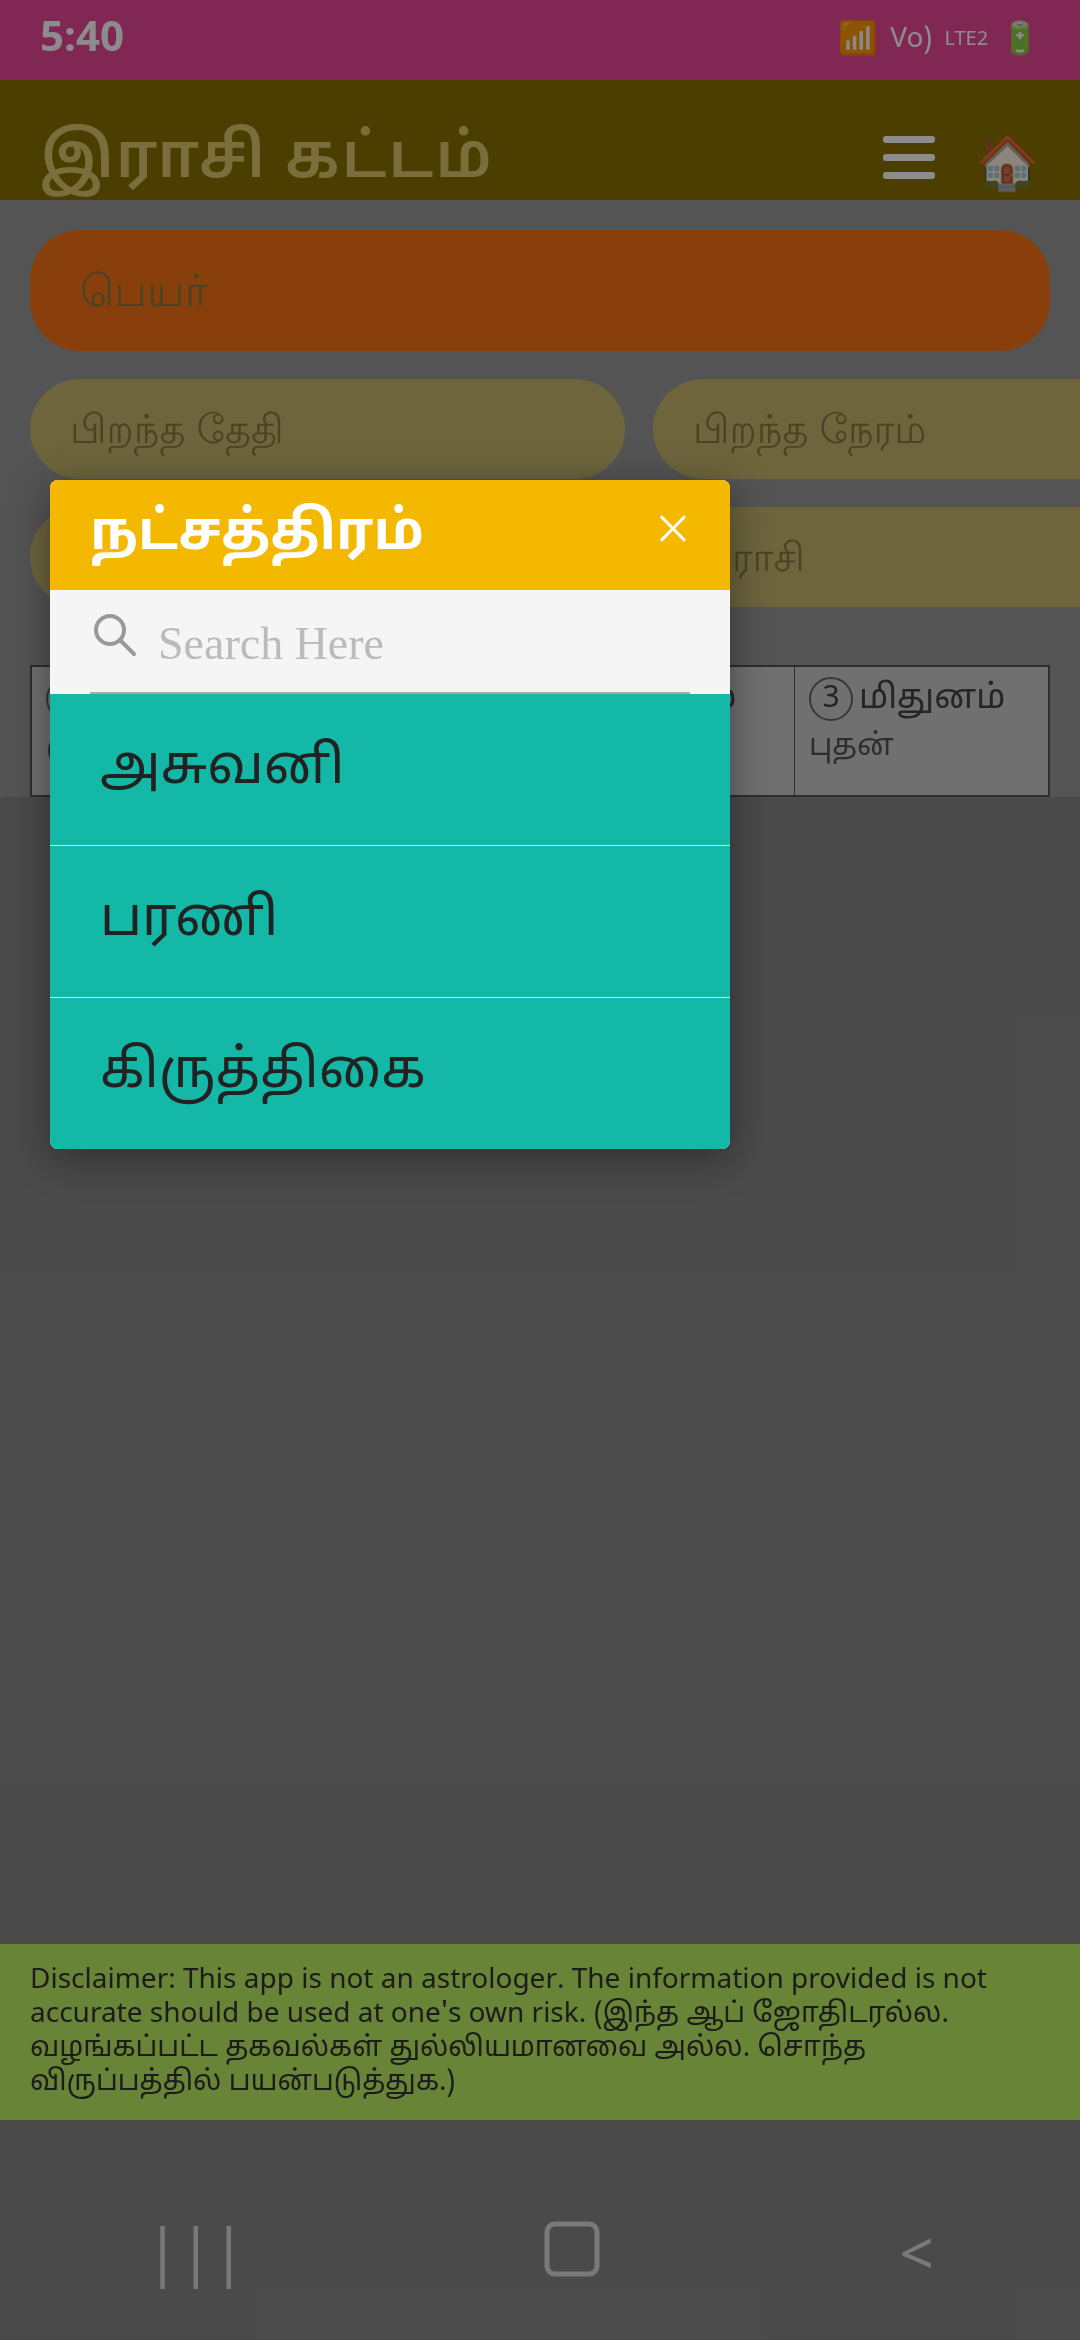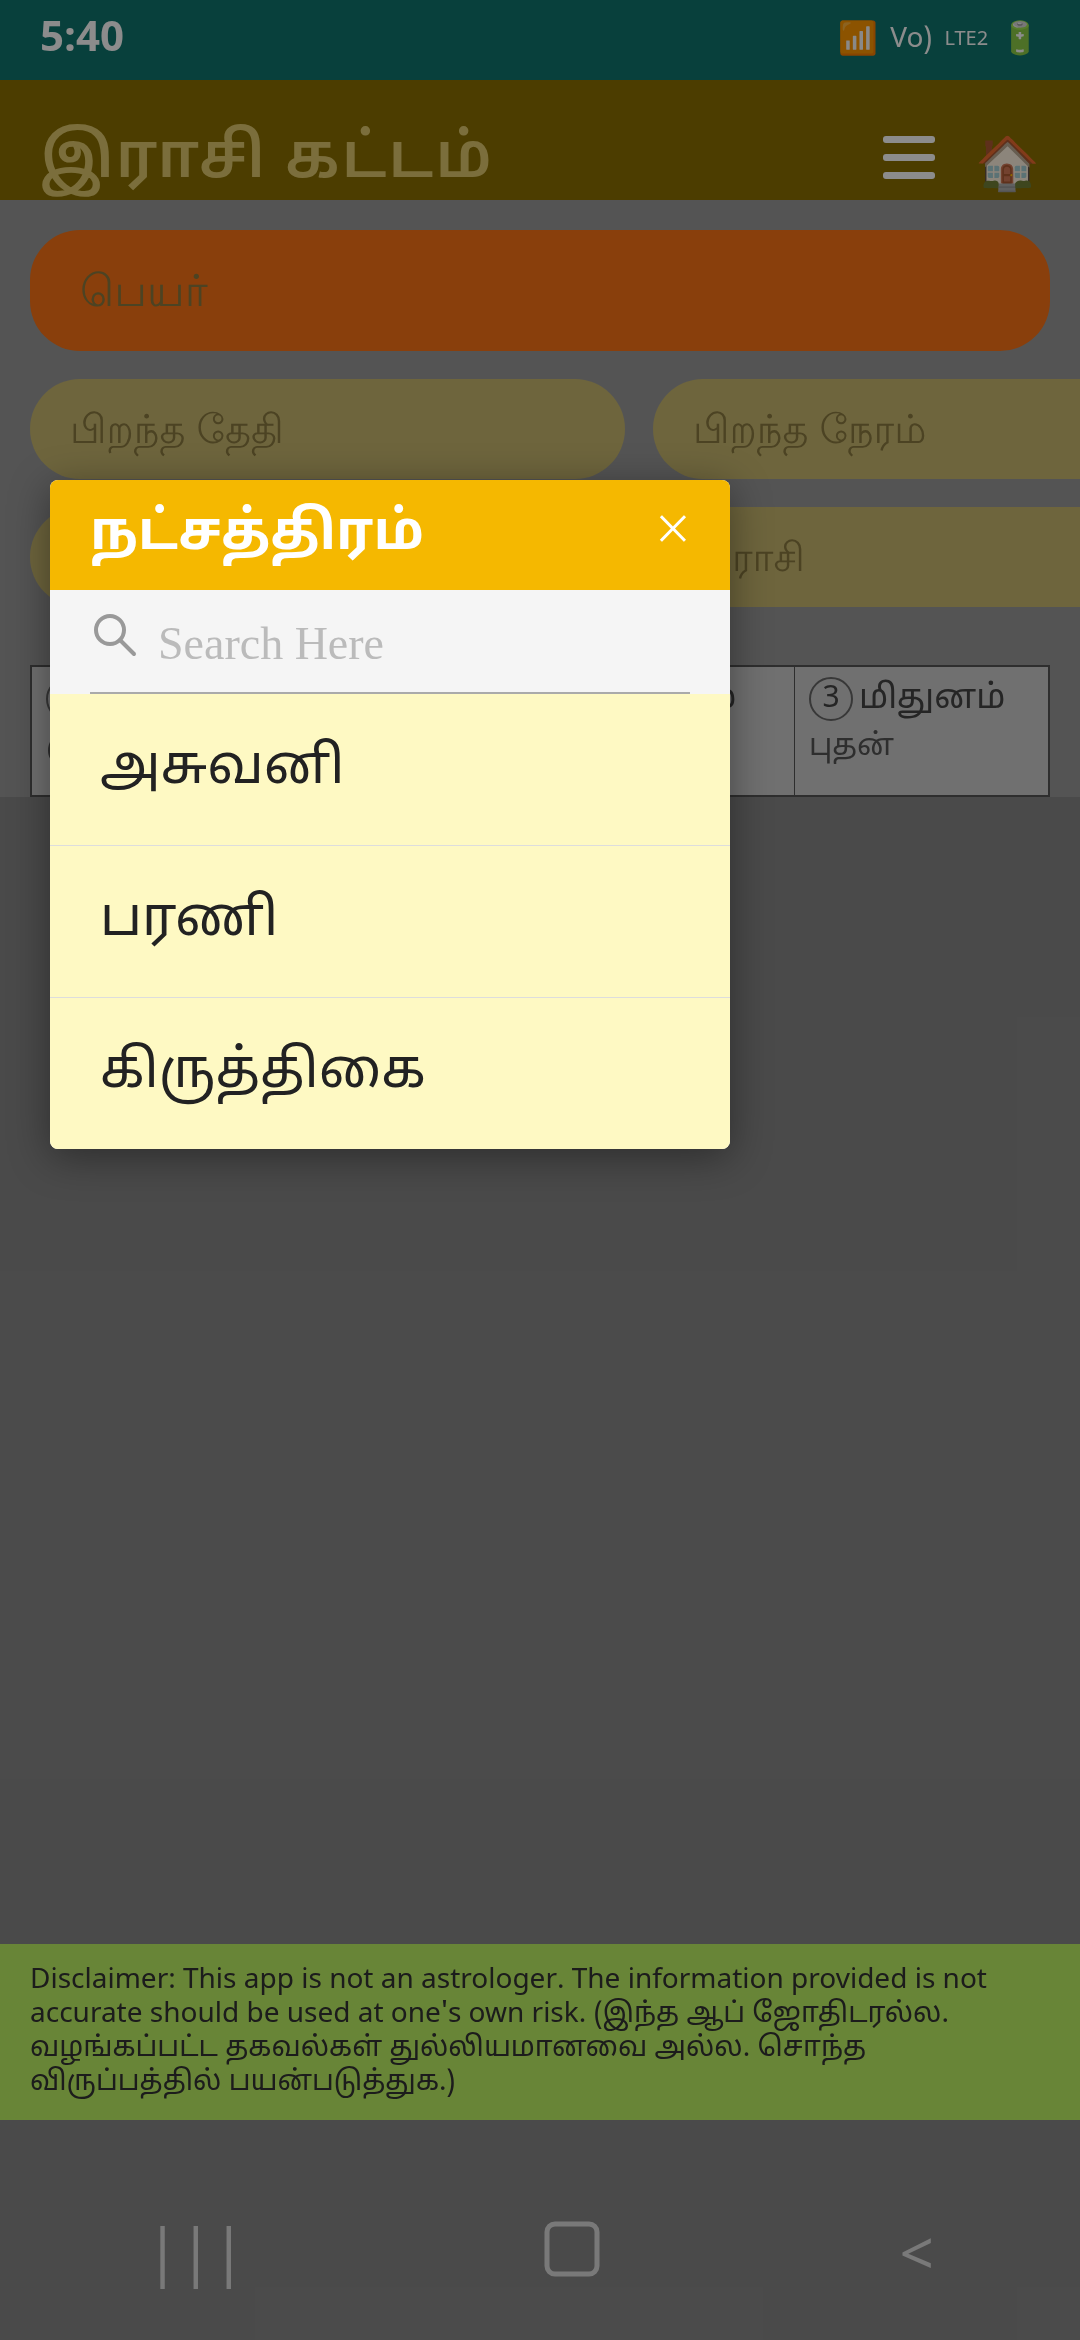--- a/index.html
+++ b/index.html
@@ -11,21 +11,21 @@
       background: #888;
       font-family: 'Noto Sans Tamil', Arial, sans-serif;
       overflow: hidden;
       position: relative;
     }
 
     
     .status-bar {
       width: 100%;
       height: 80px;
-      background: #0f766e;
+      background: #ec4899;
       display: flex;
       align-items: center;
       justify-content: space-between;
       padding: 0 40px;
     }
     .status-time {
       color: #fff;
       font-size: 42px;
       font-weight: bold;
     }
@@ -215,21 +215,21 @@
       outline: none;
       flex: 1;
       font-family: Liberation Serif, serif;
     }
     .search-input::placeholder {
       color: #bbb;
     }
 
     
     .modal-list {
-      background: #fef9c3;
+      background: #14b8a6;
     }
     .modal-list-item {
       padding: 42px 50px;
       font-size: 54px;
       color: #222;
       border-bottom: 1px solid #ddd;
       cursor: pointer;
     }
     .modal-list-item:last-child {
       border-bottom: none;

